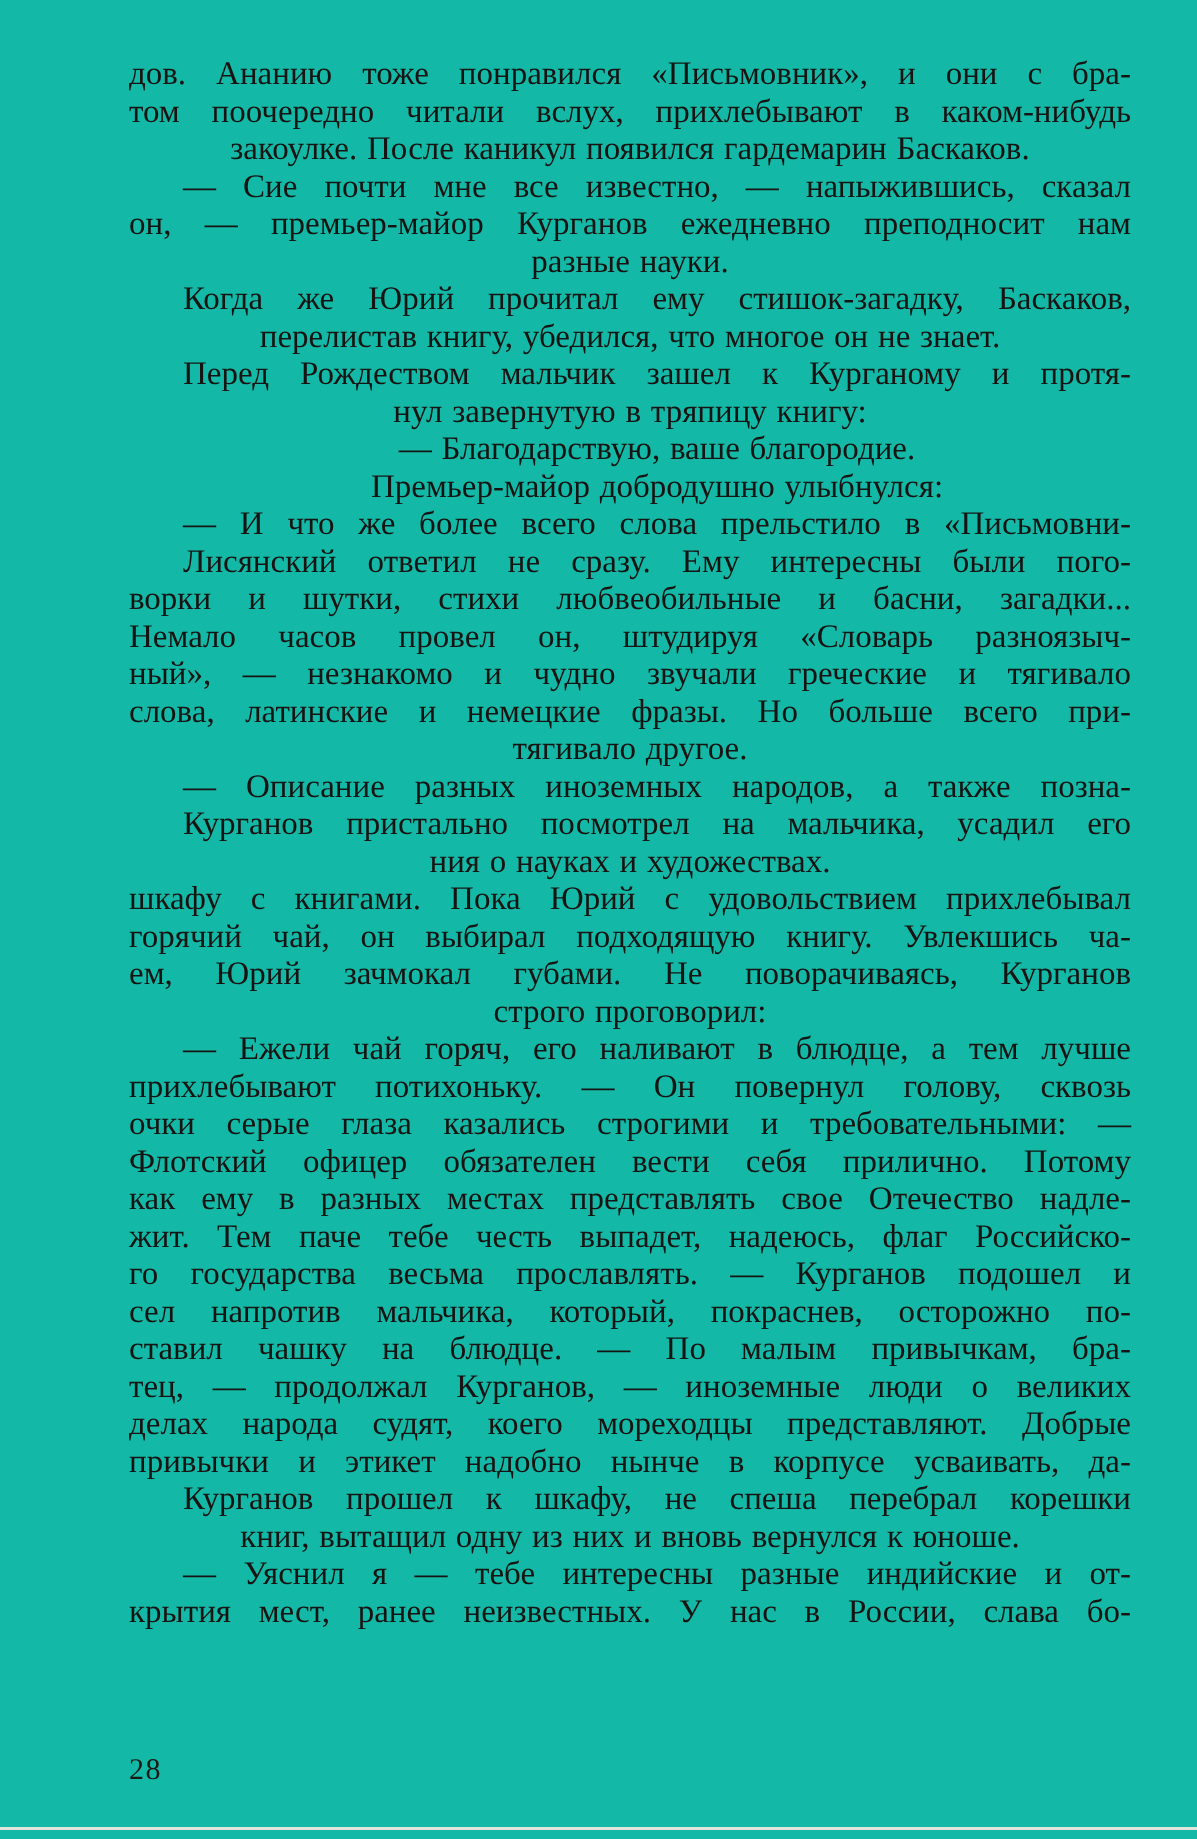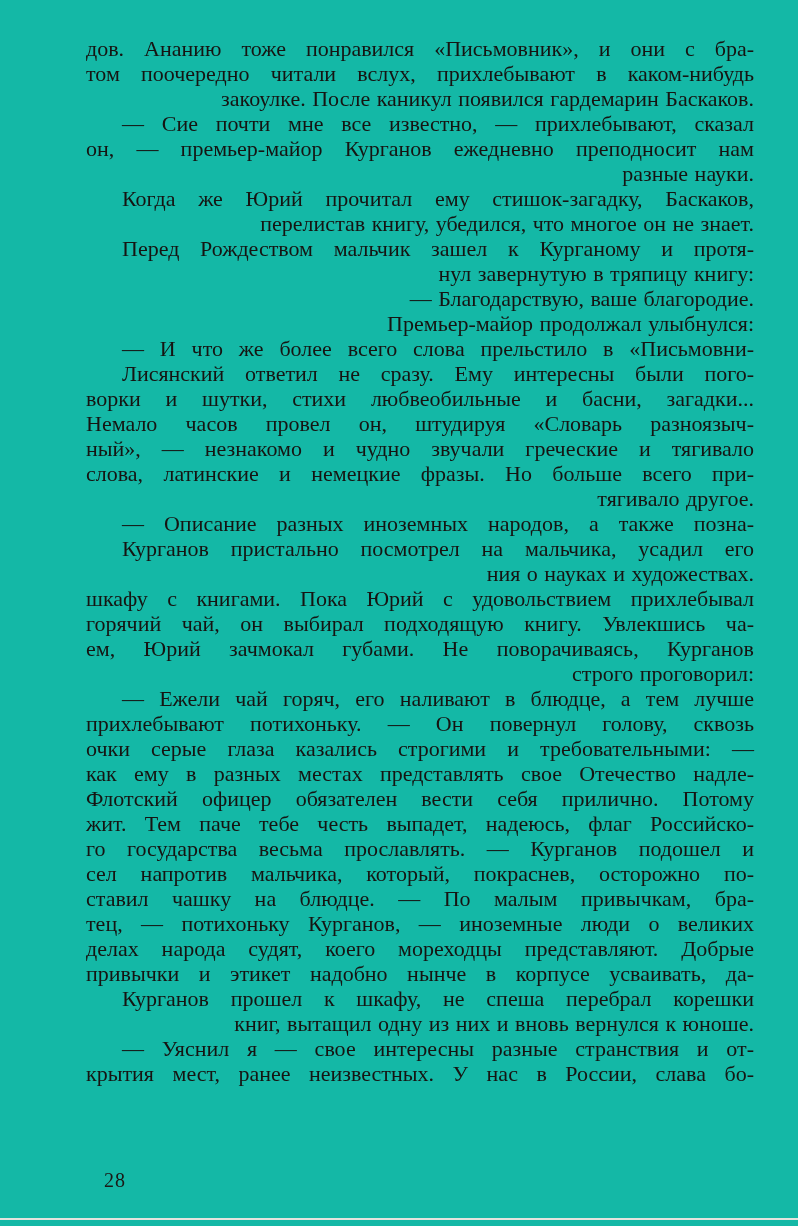--- a/index.html
+++ b/index.html
@@ -19,93 +19,92 @@
   }
   .text-block {
     position: absolute;
     left: 86px;
     top: 36px;
     width: 668px;
   }
   .line {
     font-size: 22px;
     line-height: 25px;
-    text-align: right;
+    text-align: center;
     white-space: normal;
     word-spacing: 1px;
   }
   .line.j {
     text-align: justify;
     text-align-last: justify;
   }
   .line.ind {
     text-indent: 36px;
   }
   .page-number {
     position: absolute;
     left: 86px;
     top: 1168px;
     font-size: 20px;
     line-height: 24px;
     color: #1b1916;
     letter-spacing: 1px;
-    margin-left: 18px;
   }
   .bottom-rule {
     position: absolute;
     left: 0;
     top: 1218px;
     width: 798px;
     height: 2px;
     background: #e4e4de;
   }
 </style>
 </head>
 <body>
 
 <div class="page">
   <div class="text-block" id="text-block">
       <div class="line j">дов. Ананию тоже понравился «Письмовник», и они с бра-</div>
       <div class="line j">том поочередно читали вслух, прихлебывают в каком-нибудь</div>
       <div class="line">закоулке. После каникул появился гардемарин Баскаков.</div>
-      <div class="line ind j">— Сие почти мне все известно, — прихлебывают, сказал</div>
+      <div class="line ind j">— Сие почти мне все известно, — напыжившись, сказал</div>
       <div class="line j">он, — премьер-майор Курганов ежедневно преподносит нам</div>
       <div class="line">разные науки.</div>
       <div class="line ind j">Когда же Юрий прочитал ему стишок-загадку, Баскаков,</div>
       <div class="line">перелистав книгу, убедился, что многое он не знает.</div>
       <div class="line ind j">Перед Рождеством мальчик зашел к Курганому и протя-</div>
       <div class="line">нул завернутую в тряпицу книгу:</div>
       <div class="line ind">— Благодарствую, ваше благородие.</div>
-      <div class="line ind">Премьер-майор продолжал улыбнулся:</div>
+      <div class="line ind">Премьер-майор добродушно улыбнулся:</div>
       <div class="line ind j">— И что же более всего слова прельстило в «Письмовни-</div>
       <div class="line ind j">Лисянский ответил не сразу. Ему интересны были пого-</div>
       <div class="line j">ворки и шутки, стихи любвеобильные и басни, загадки...</div>
       <div class="line j">Немало часов провел он, штудируя «Словарь разноязыч-</div>
       <div class="line j">ный», — незнакомо и чудно звучали греческие и тягивало</div>
       <div class="line j">слова, латинские и немецкие фразы. Но больше всего при-</div>
       <div class="line">тягивало другое.</div>
       <div class="line ind j">— Описание разных иноземных народов, а также позна-</div>
       <div class="line ind j">Курганов пристально посмотрел на мальчика, усадил его</div>
       <div class="line">ния о науках и художествах.</div>
       <div class="line j">шкафу с книгами. Пока Юрий с удовольствием прихлебывал</div>
       <div class="line j">горячий чай, он выбирал подходящую книгу. Увлекшись ча-</div>
       <div class="line j">ем, Юрий зачмокал губами. Не поворачиваясь, Курганов</div>
       <div class="line">строго проговорил:</div>
       <div class="line ind j">— Ежели чай горяч, его наливают в блюдце, а тем лучше</div>
       <div class="line j">прихлебывают потихоньку. — Он повернул голову, сквозь</div>
       <div class="line j">очки серые глаза казались строгими и требовательными: —</div>
+      <div class="line j">Флотский офицер обязателен вести себя прилично. Потому</div>
       <div class="line j">как ему в разных местах представлять свое Отечество надле-</div>
-      <div class="line j">Флотский офицер обязателен вести себя прилично. Потому</div>
       <div class="line j">жит. Тем паче тебе честь выпадет, надеюсь, флаг Российско-</div>
       <div class="line j">го государства весьма прославлять. — Курганов подошел и</div>
       <div class="line j">сел напротив мальчика, который, покраснев, осторожно по-</div>
       <div class="line j">ставил чашку на блюдце. — По малым привычкам, бра-</div>
-      <div class="line j">тец, — потихоньку Курганов, — иноземные люди о великих</div>
+      <div class="line j">тец, — продолжал Курганов, — иноземные люди о великих</div>
       <div class="line j">делах народа судят, коего мореходцы представляют. Добрые</div>
       <div class="line j">привычки и этикет надобно нынче в корпусе усваивать, да-</div>
       <div class="line ind j">Курганов прошел к шкафу, не спеша перебрал корешки</div>
       <div class="line">книг, вытащил одну из них и вновь вернулся к юноше.</div>
-      <div class="line ind j">— Уяснил я — свое интересны разные странствия и от-</div>
+      <div class="line ind j">— Уяснил я — тебе интересны разные индийские и от-</div>
       <div class="line j">крытия мест, ранее неизвестных. У нас в России, слава бо-</div>
     </div>
   <div class="page-number">28</div>
   <div class="bottom-rule"></div>
 </div>
 
 </body></html>

